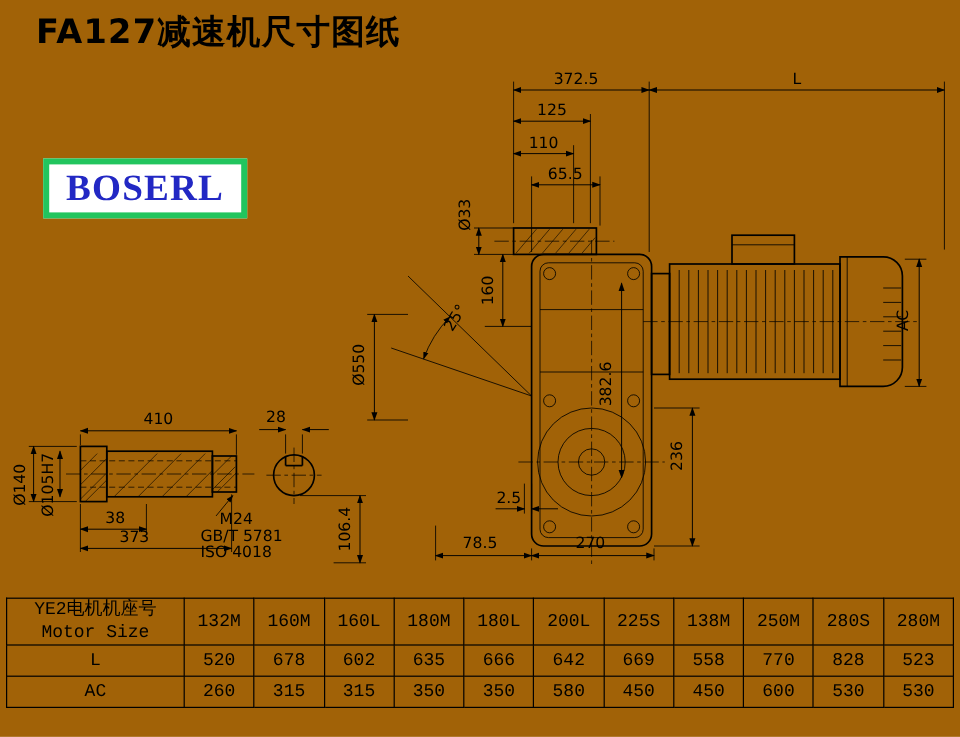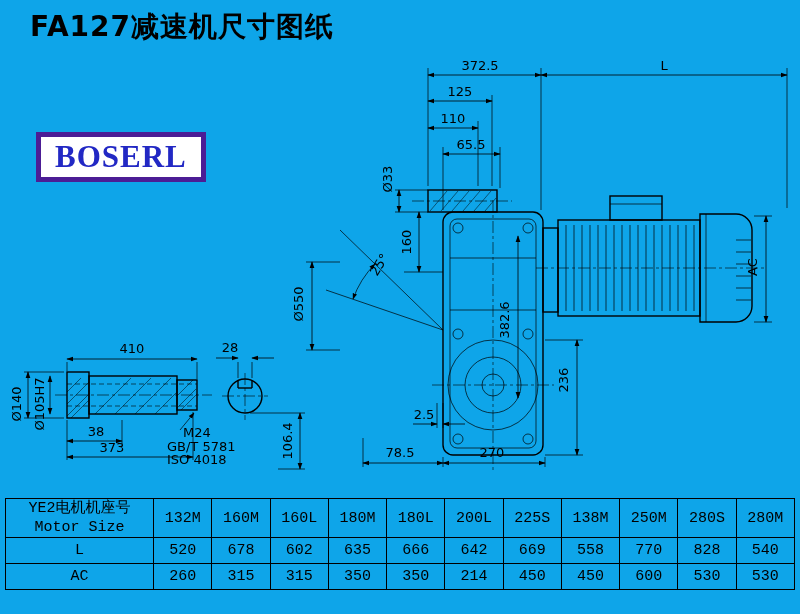--- a/index.html
+++ b/index.html
@@ -1,20 +1,20 @@
 <!DOCTYPE html>
 <html><head>
 <meta charset="utf-8">
 <style>
   html,body{margin:0;padding:0;}
-  .page{position:relative;width:800px;height:614px;background:#0ea5e9;overflow:hidden;
+  .page{position:relative;width:800px;height:614px;background:#a16207;overflow:hidden;
         font-family:"DejaVu Sans",sans-serif;color:#000;}
   .title{position:absolute;left:30px;top:8px;margin:0;font-size:28px;font-weight:bold;
          font-family:"DejaVu Sans",sans-serif;letter-spacing:1px;}
-  .logo{position:absolute;left:36px;top:132px;border:5px solid #4c1d95;background:#fff;
+  .logo{position:absolute;left:36px;top:132px;border:5px solid #22c55e;background:#fff;
         padding:0 14px;height:40px;line-height:40px;}
   .logo span{font-family:"Liberation Serif",serif;font-weight:bold;font-size:31px;
         color:#2228c4;letter-spacing:1px;}
   svg{position:absolute;left:0;top:0;}
   svg text{font:13px "DejaVu Sans",sans-serif;fill:#000;}
   .ol{fill:none;stroke:#000;stroke-width:1.4;}
   .tl{fill:none;stroke:#000;stroke-width:0.7;}
   .dm{fill:none;stroke:#000;stroke-width:0.8;}
   .cl{fill:none;stroke:#000;stroke-width:0.6;stroke-dasharray:12 3 3 3;}
   .bd{fill:none;stroke:#000;stroke-width:0.6;stroke-dasharray:5 3;}
@@ -292,30 +292,30 @@
       <td>520</td>
       <td>678</td>
       <td>602</td>
       <td>635</td>
       <td>666</td>
       <td>642</td>
       <td>669</td>
       <td>558</td>
       <td>770</td>
       <td>828</td>
-      <td>540</td>
+      <td>523</td>
     </tr>
     <tr>
       <th>AC</th>
       <td>260</td>
       <td>315</td>
       <td>315</td>
       <td>350</td>
       <td>350</td>
-      <td>214</td>
+      <td>580</td>
       <td>450</td>
       <td>450</td>
       <td>600</td>
       <td>530</td>
       <td>530</td>
     </tr>
   </tbody>
     </table>
 
 </div>

